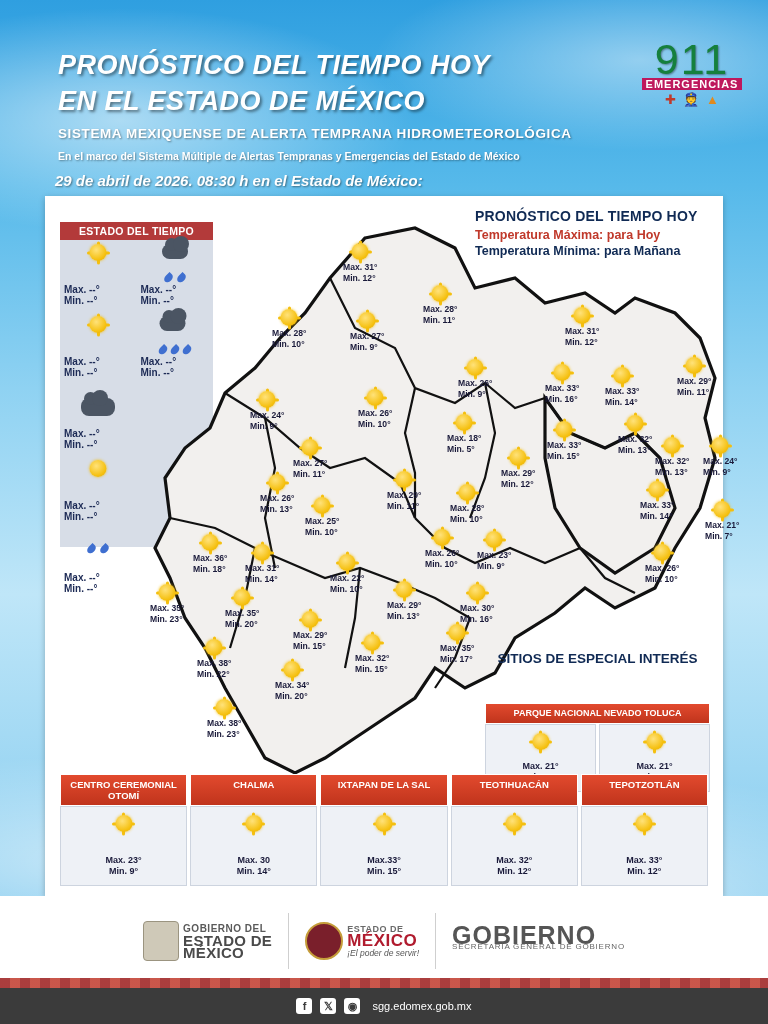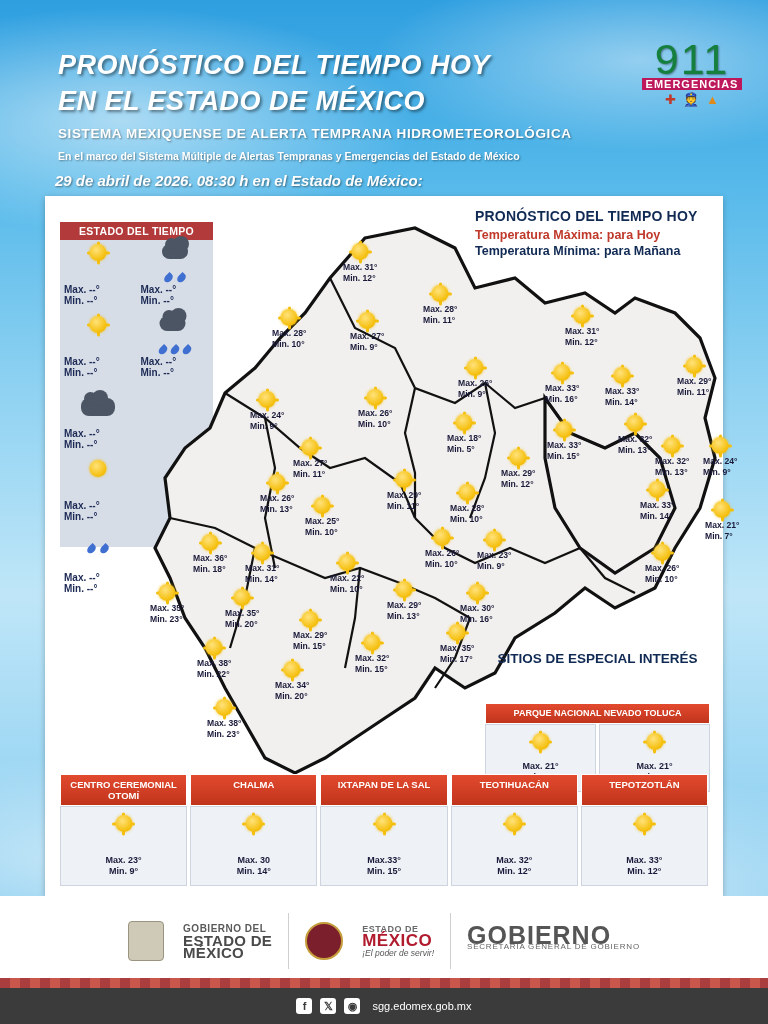--- a/index.html
+++ b/index.html
@@ -130,21 +130,21 @@
   .towns-body { display:flex; gap:3px; }
   .towns-body div {
     flex:1; background:#eef1f6; height:80px; position:relative; border:1px solid #cdd4df;
   }
 
   
   .footer {
     position:absolute; left:0; bottom:0; width:768px; height:128px; background:#ffffff;
   }
   .footer-logos { display:flex; align-items:center; justify-content:center; height:90px; gap:0px; }
-  .flogo { display:flex; align-items:center; gap:19px; padding:0 16px; height:56px; }
+  .flogo { display:flex; align-items:center; gap:4px; padding:0 16px; height:56px; }
   .flogo + .flogo { border-left:1px solid #cfcfcf; }
   .flogo .seal {
     width:36px; height:40px; border-radius:4px;
     background:radial-gradient(circle at 50% 40%, #d8d2c4, #8a8madd);
     background-color:#cfc9b8; border:1px solid #9b9480;
   }
   .flogo .seal.round { border-radius:50%; width:38px; height:38px; background:#7a1f2b; border:2px solid #c59d3a; }
   .flogo .seal.tri { border-radius:50%; width:38px; height:38px; background:#8a1b1b; border:2px solid #e0b64a; }
   .flogo .txt { line-height:12px; }
   .flogo .t1 { font-size:10px; font-weight:bold; color:#5a5a5a; letter-spacing:.5px; }

